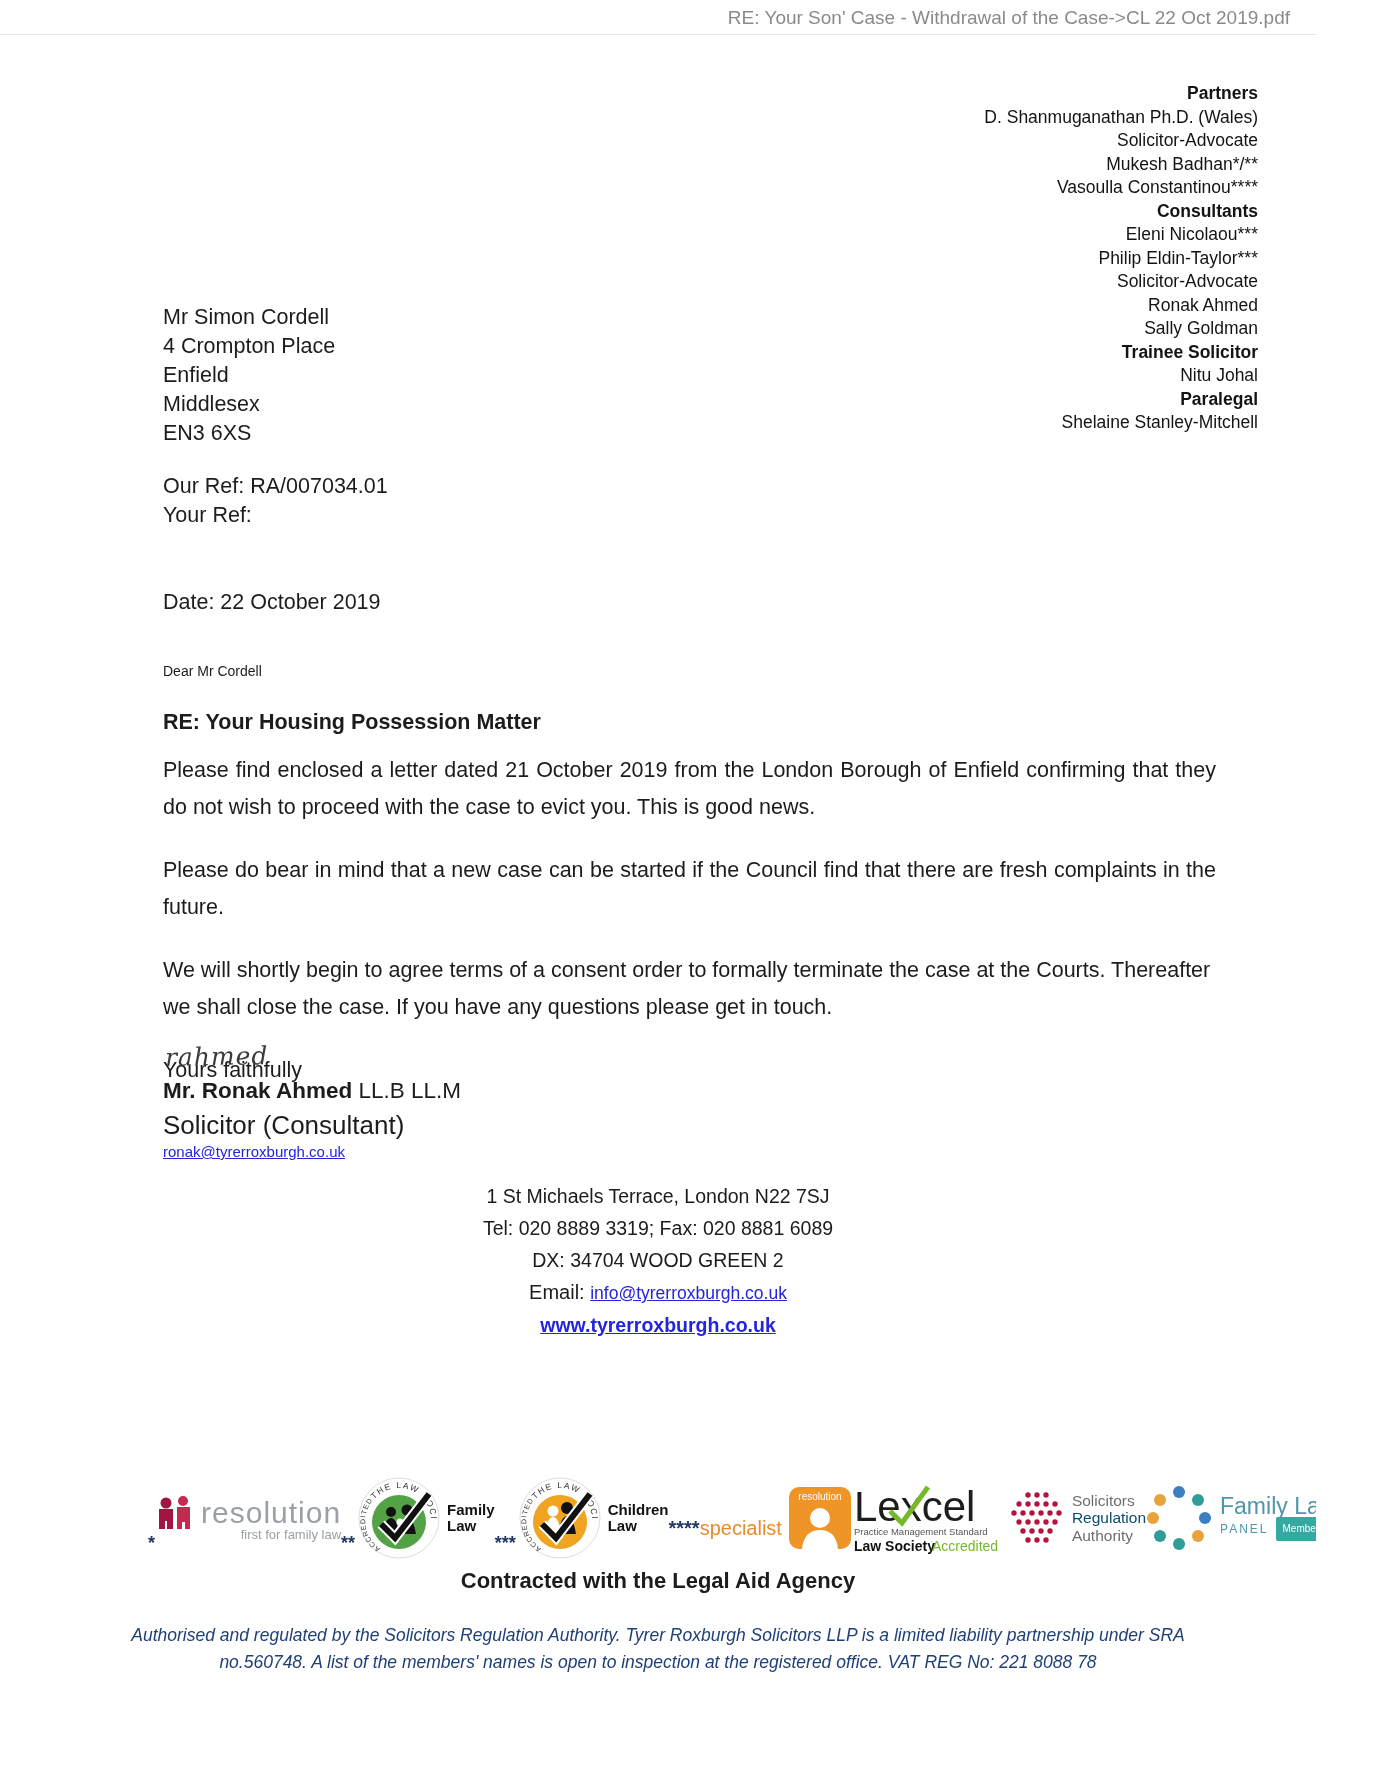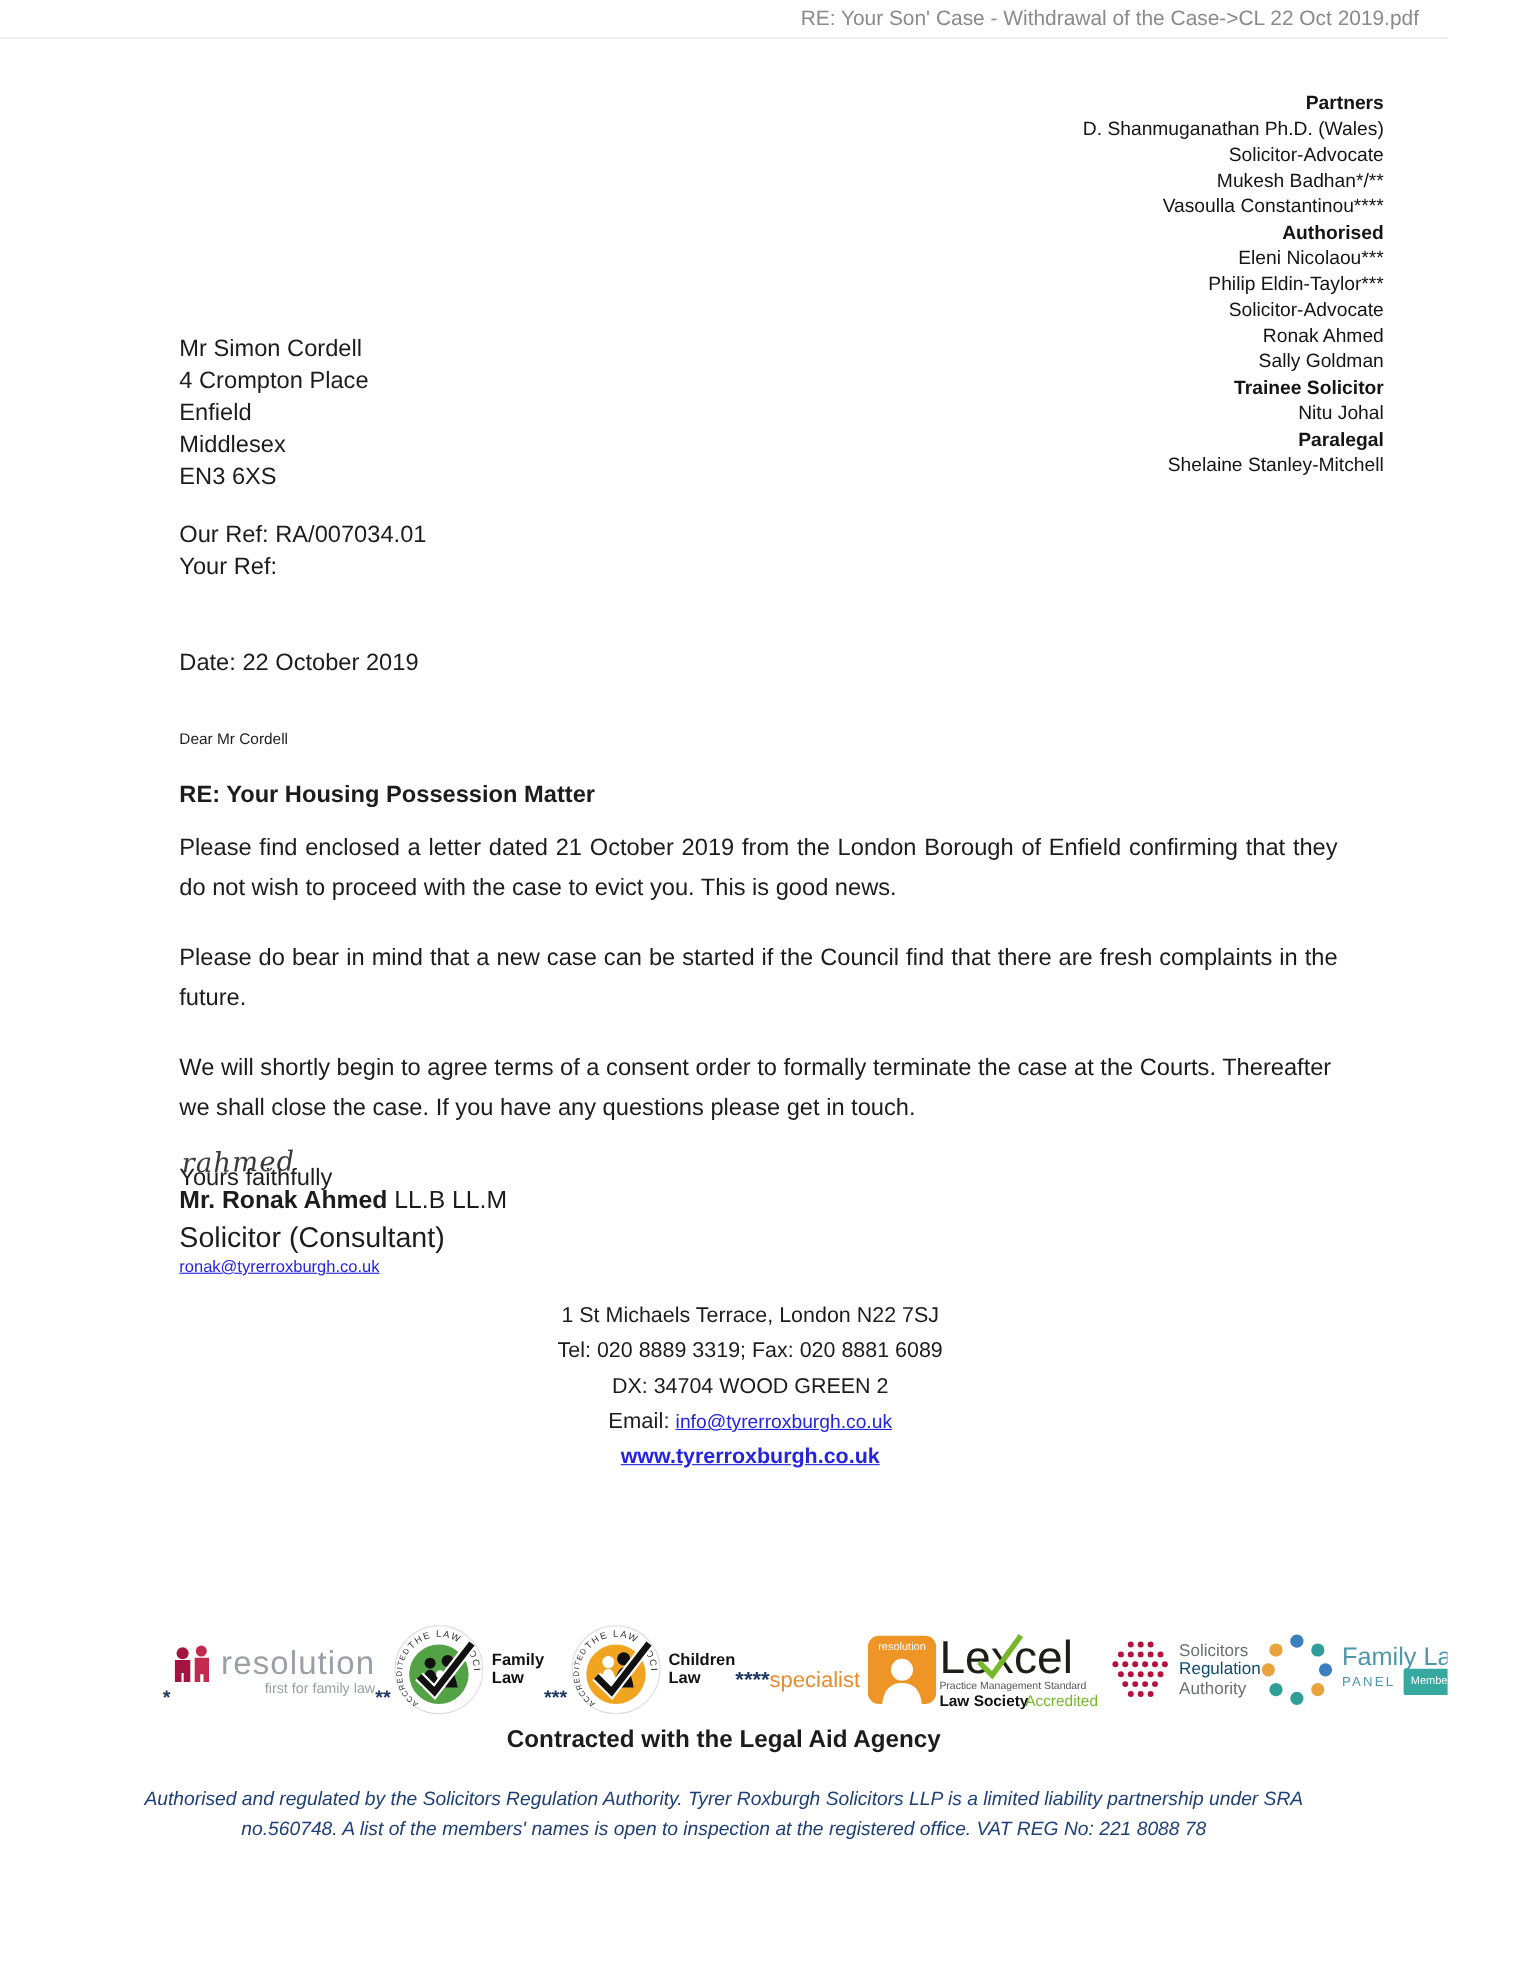--- a/index.html
+++ b/index.html
@@ -34,21 +34,21 @@
 
   .sig-hand{position:absolute;left:165px;top:1042px;font-family:"DejaVu Serif",serif;
             font-style:italic;font-size:25px;letter-spacing:1px;color:#3a3a3a;transform:rotate(-1deg);}
   .sig-name{position:absolute;left:163px;top:1078px;font-size:22.5px;}
   .sig-name b{font-weight:bold;}
   .sig-role{position:absolute;left:163px;top:1110px;font-size:26px;}
   .sig-email{position:absolute;left:163px;top:1143px;font-size:15px;}
   a.lnk{color:#2424dd;text-decoration:underline;cursor:pointer;}
 
   
-  .office{position:absolute;left:0;top:1180px;width:100%;text-align:center;font-size:19.5px;line-height:32px;padding-left:24px;}
+  .office{position:absolute;left:0;top:1180px;width:100%;text-align:center;font-size:19.5px;line-height:32px;}
   .office .email-line{font-size:20px;}
   .office .email-line a{font-size:17.5px;}
   .office .site{font-weight:bold;font-size:19.5px;}
 
   
   .badges{position:absolute;left:148px;top:1468px;width:1090px;height:100px;
           display:flex;align-items:center;justify-content:space-between;}
   .ast{color:#1f3864;font-weight:bold;font-size:18px;align-self:flex-end;padding-bottom:14px;}
   .badge{display:flex;align-items:center;}
   .res-wrap{display:flex;flex-direction:column;align-items:flex-end;}
@@ -81,21 +81,21 @@
   <div class="pdf-title">RE: Your Son' Case - Withdrawal of the Case-&gt;CL 22 Oct 2019.pdf</div>
   <div class="header-rule"></div>
 
 
   <div class="staff-col">
     <div class="bold">Partners</div>
     <div>D. Shanmuganathan Ph.D. (Wales)</div>
     <div>Solicitor-Advocate</div>
     <div>Mukesh Badhan*/**</div>
     <div>Vasoulla Constantinou****</div>
-    <div class="bold">Authorised</div>
+    <div class="bold">Consultants</div>
     <div>Eleni Nicolaou***</div>
     <div>Philip Eldin-Taylor***</div>
     <div>Solicitor-Advocate</div>
     <div>Ronak Ahmed</div>
     <div>Sally Goldman</div>
     <div class="bold">Trainee Solicitor</div>
     <div>Nitu Johal</div>
     <div class="bold">Paralegal</div>
     <div>Shelaine Stanley-Mitchell</div>
   </div>

